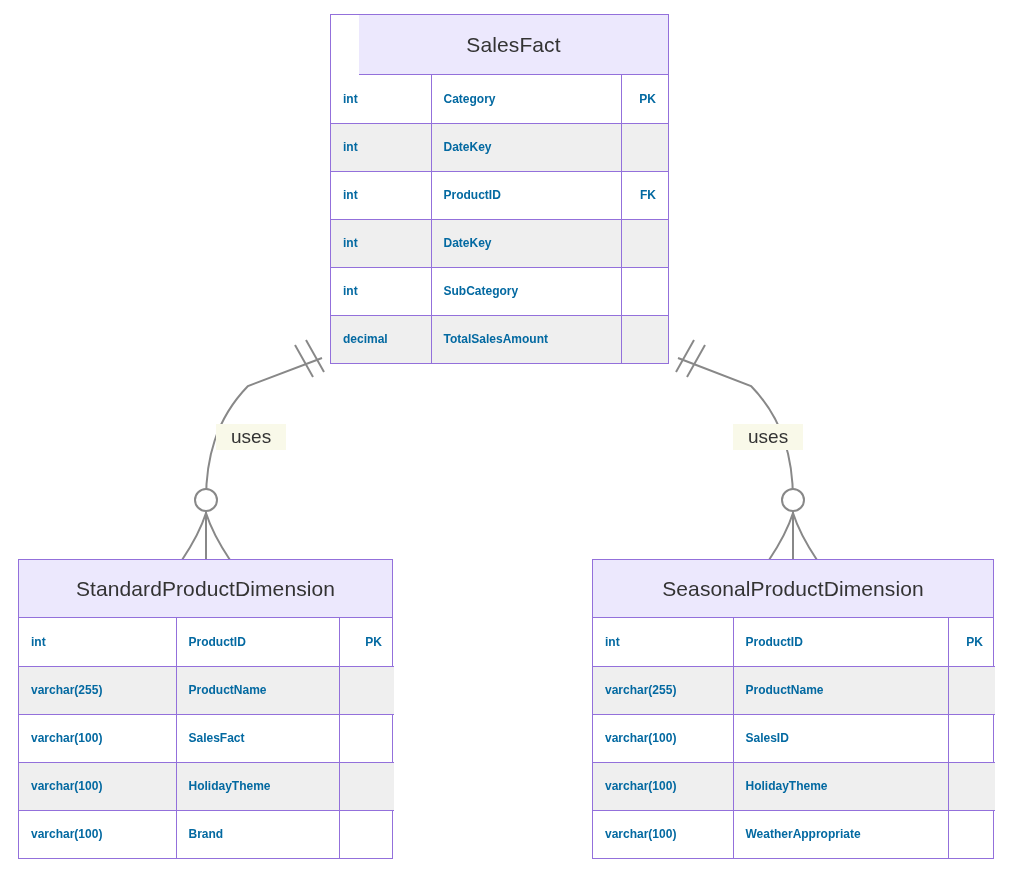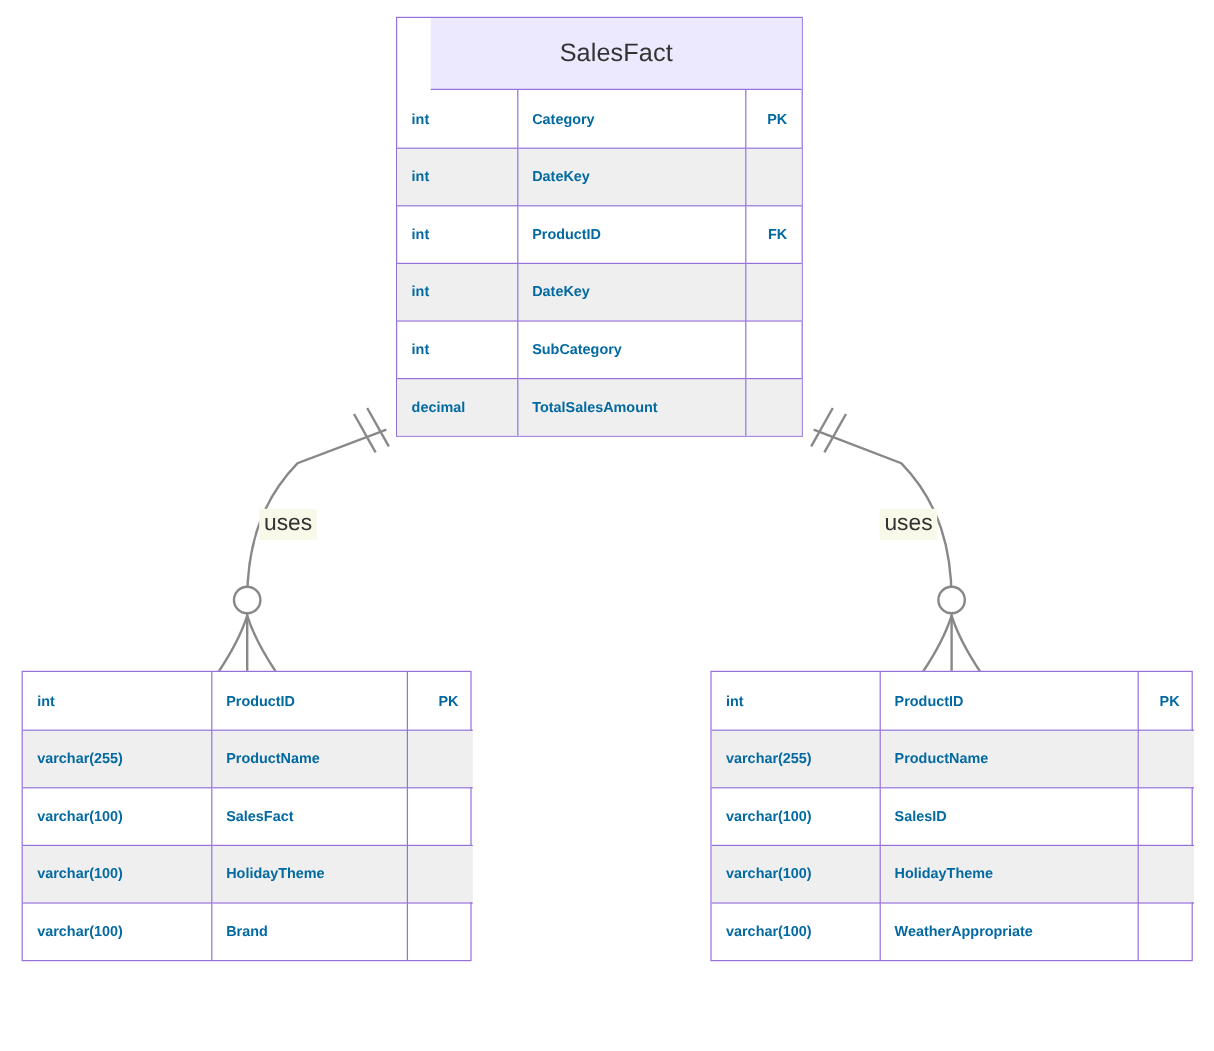--- a/index.html
+++ b/index.html
@@ -87,21 +87,21 @@
     border-bottom: none;
   }
 
   
   .edge-label {
     position: absolute;
     z-index: 3;
     background: #F9F9E9;
     font-size: 19px;
     color: #333333;
-    padding: 2px 4px;
+    padding: 2px 15px;
     white-space: nowrap;
     line-height: 1.15;
   }
 </style>
 </head>
 <body>
 
 <div id="canvas">
 
   <svg id="edges" viewBox="0 0 1012 876" width="1012" height="876" xmlns="http://www.w3.org/2000/svg">
@@ -172,20 +172,21 @@
           <tr class="shaded">
             <td>decimal</td>
             <td>TotalSalesAmount</td>
             <td></td>
           </tr>
         </tbody>
     </table>
   </div>
 
   <div class="entity" style="left:18px; top:559px; width:375px;">
+    <div class="entity-title" style="height:58px;">StandardProductDimension</div>
     <table class="attr-table">
       <colgroup>
         <col style="width:157px;">
           <col style="width:163px;">
           <col style="width:55px;">
       </colgroup>
       <tbody>
           <tr>
             <td>int</td>
             <td>ProductID</td>
@@ -209,20 +210,21 @@
           <tr>
             <td>varchar(100)</td>
             <td>Brand</td>
             <td></td>
           </tr>
         </tbody>
     </table>
   </div>
 
   <div class="entity" style="left:592px; top:559px; width:402px;">
+    <div class="entity-title" style="height:58px;">SeasonalProductDimension</div>
     <table class="attr-table">
       <colgroup>
         <col style="width:140px;">
           <col style="width:215px;">
           <col style="width:47px;">
       </colgroup>
       <tbody>
           <tr>
             <td>int</td>
             <td>ProductID</td>

